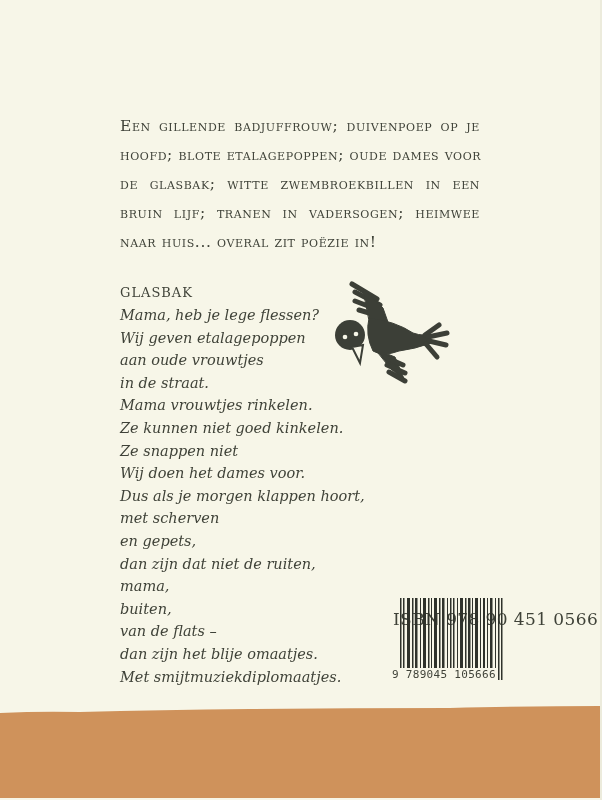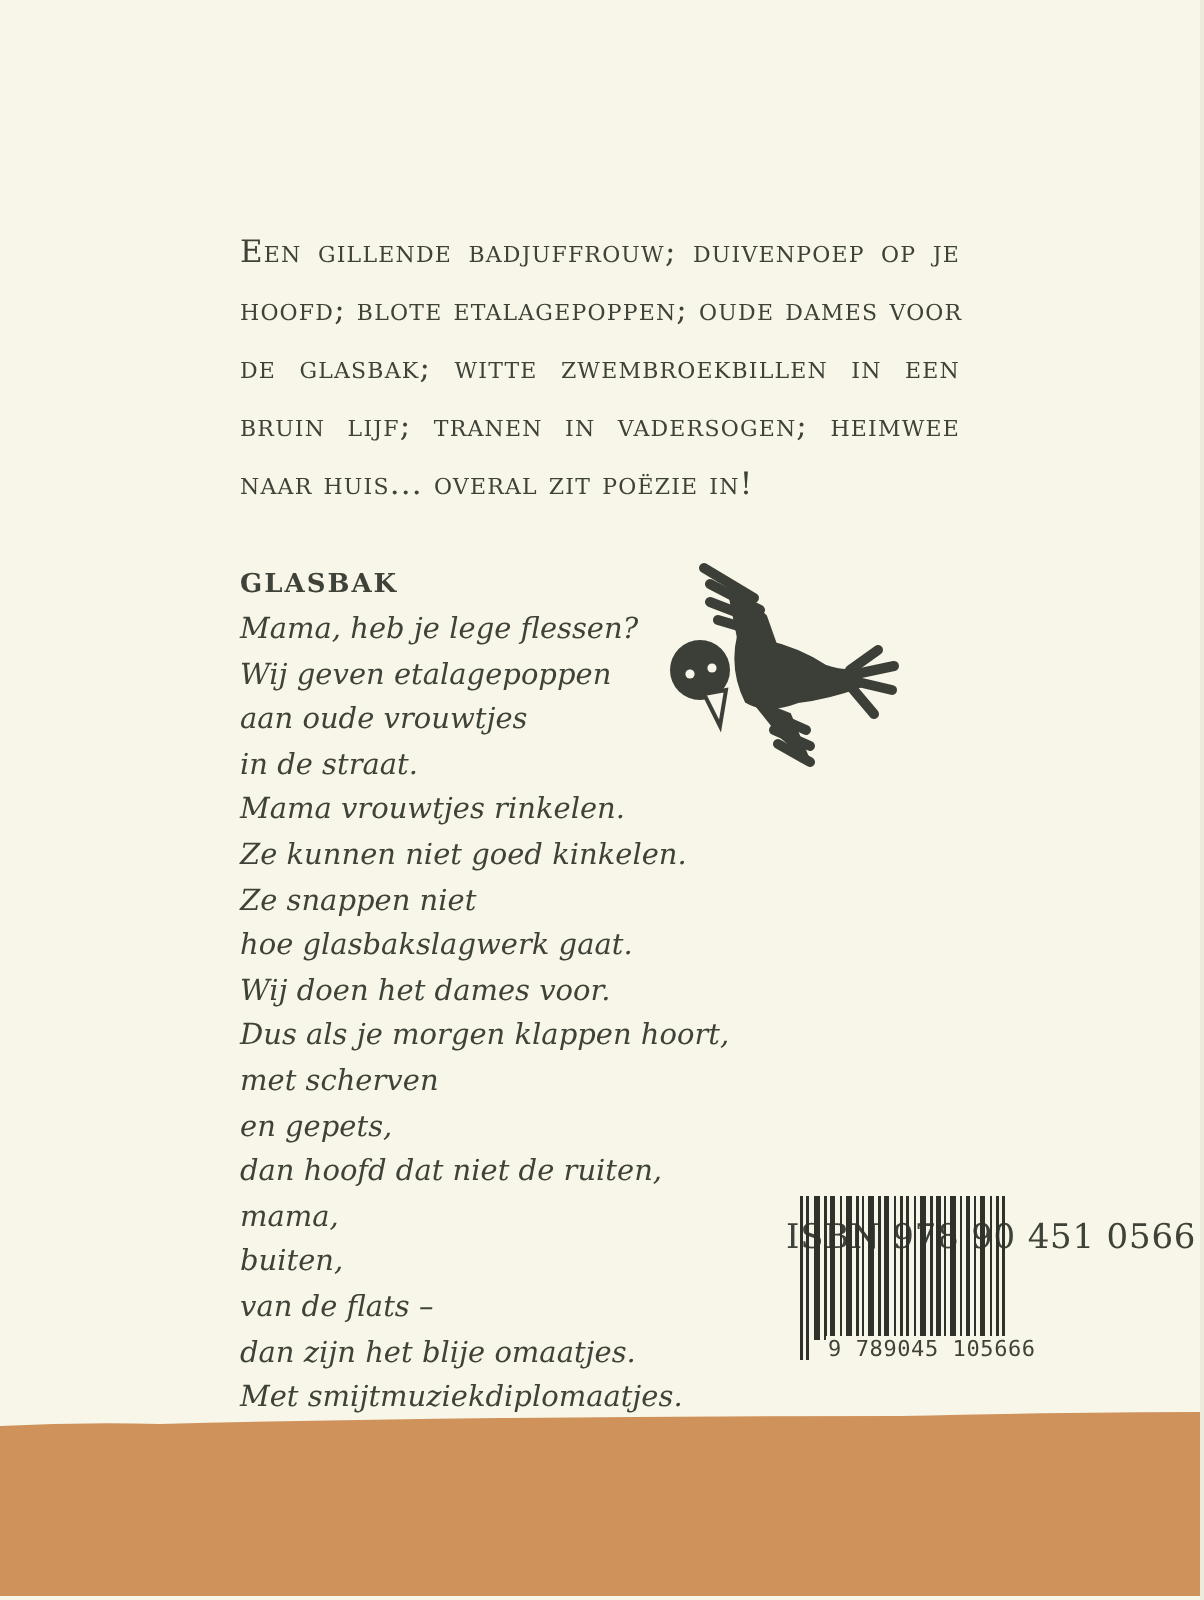--- a/index.html
+++ b/index.html
@@ -12,38 +12,38 @@
   .blurb {
     position: absolute; left: 120px; top: 112px; width: 360px;
     font-size: 15.5px; line-height: 29px;
     font-variant: small-caps; letter-spacing: 0.6px;
     text-align: justify;
   }
   .blurb .line { display: block; text-align: justify; text-align-last: justify; white-space: nowrap; }
   .blurb .line.last { text-align-last: left; }
   .poem-title {
     position: absolute; left: 120px; top: 285px;
-    font-size: 13px; letter-spacing: 1px; font-weight: bold;
+    font-size: 13px; letter-spacing: 1px; font-weight: normal;
   }
   .poem {
     position: absolute; left: 120px; top: 304px;
     font-size: 14.5px; line-height: 22.6px; font-style: italic;
     font-family: "DejaVu Serif", serif;
   }
   .poem .line { display: block; white-space: nowrap; }
   .bird { position: absolute; left: 325px; top: 273px; width: 130px; height: 115px; }
   .isbn-text {
     position: absolute; left: 393px; top: 609px;
     font-size: 17px; letter-spacing: 0.4px; white-space: nowrap;
   }
   .barcode { position: absolute; left: 400px; top: 598px; width: 106px; height: 82px; }
   .barcode-digits {
     position: absolute; left: 391px; top: 668px;
     font-family: "DejaVu Sans Mono", monospace; font-size: 11px; letter-spacing: 0.3px;
-    background: #f7f6e8; padding: 0 1px; margin-left: 22px;
+    background: #f7f6e8; padding: 0 1px;
   }
   .band { position: absolute; left: 0; top: 0; width: 602px; height: 800px; pointer-events: none; }
   .right-edge { position: absolute; right: 0; top: 0; width: 2px; height: 800px; background: #ecebdc; }
 </style>
 </head>
 <body>
 
 <div class="right-edge"></div>
 
 <div class="blurb">
@@ -57,26 +57,25 @@
 <div class="poem-title">GLASBAK</div>
 
 <div class="poem">
   <span class="line">Mama, heb je lege flessen?</span>
   <span class="line">Wij geven etalagepoppen</span>
   <span class="line">aan oude vrouwtjes</span>
   <span class="line">in de straat.</span>
   <span class="line">Mama vrouwtjes rinkelen.</span>
   <span class="line">Ze kunnen niet goed kinkelen.</span>
   <span class="line">Ze snappen niet</span>
-  <span class="line">hoe glasbakslagwerk gaat.</span>
   <span class="line">Wij doen het dames voor.</span>
   <span class="line">Dus als je morgen klappen hoort,</span>
   <span class="line">met scherven</span>
   <span class="line">en gepets,</span>
-  <span class="line">dan hoofd dat niet de ruiten,</span>
+  <span class="line">dan zijn dat niet de ruiten,</span>
   <span class="line">mama,</span>
   <span class="line">buiten,</span>
   <span class="line">van de flats –</span>
   <span class="line">dan zijn het blije omaatjes.</span>
   <span class="line">Met smijtmuziekdiplomaatjes.</span>
 </div>
 
 <svg class="bird" viewBox="0 0 130 115">
   <g fill="#3c3f37" stroke="#3c3f37" stroke-linecap="round">
 

